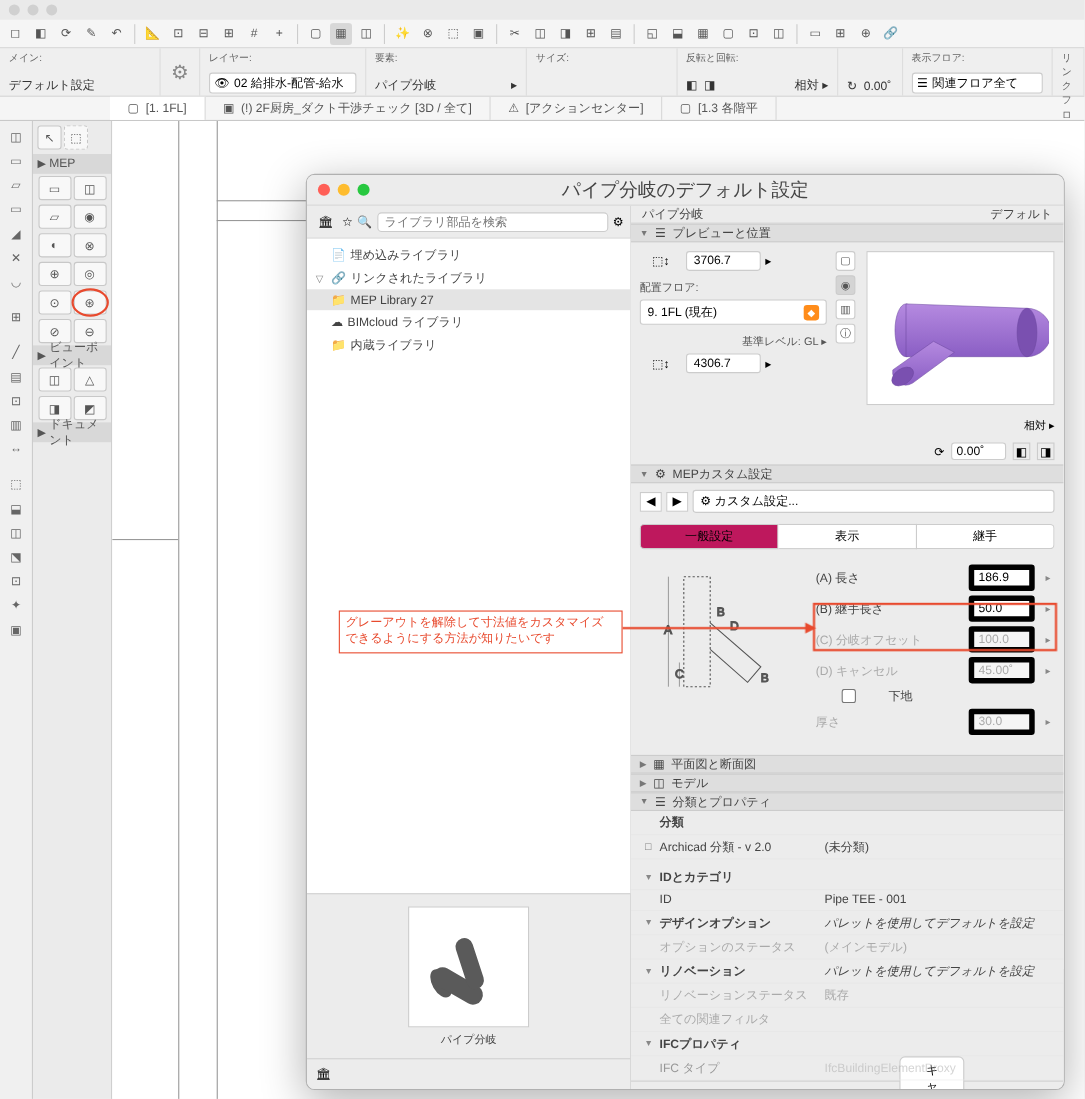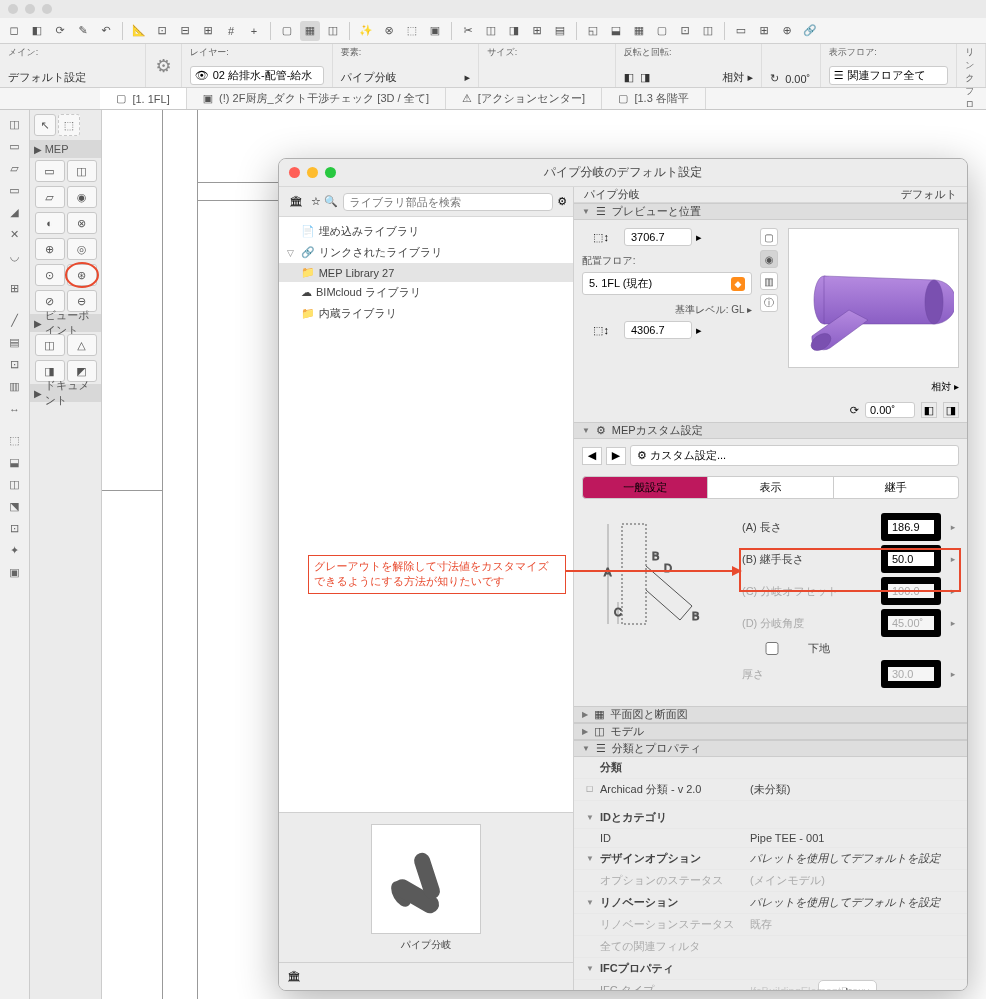--- a/index.html
+++ b/index.html
@@ -27,21 +27,21 @@
 .tp-cell.highlighted { position: relative; }
 .tp-cell.highlighted::after { content: ''; position: absolute; inset: -3px; border: 2px solid #e84a2e; border-radius: 50%; }
 .canvas { flex: 1; background: #fff; position: relative; overflow: hidden; }
 .canvas-line { position: absolute; background: #999; }
 
 
 .dialog { position: absolute; top: 158px; left: 278px; width: 690px; height: 833px; background: #f0f0f0; border: 1px solid #b0b0b0; border-radius: 8px; box-shadow: 0 10px 40px rgba(0,0,0,.3); display: flex; flex-direction: column; overflow: hidden; }
 .dlg-title { height: 28px; display: flex; align-items: center; justify-content: center; position: relative; background: #ececec; border-bottom: 1px solid #d8d8d8; }
 .dlg-traffic { position: absolute; left: 10px; display: flex; gap: 7px; }
 .dlg-traffic .tr { width: 11px; height: 11px; border-radius: 50%; }
-.dlg-title-text { font-size: 12px; font-weight: 500; color: #444; }
+.dlg-title-text { font-size: 17px; font-weight: 500; color: #444; }
 .dlg-body { flex: 1; display: flex; overflow: hidden; }
 .dlg-left { width: 295px; border-right: 1px solid #d0d0d0; display: flex; flex-direction: column; background: #ececec; }
 .dlg-search { height: 30px; display: flex; align-items: center; padding: 0 6px; gap: 4px; border-bottom: 1px solid #d8d8d8; }
 .dlg-search input { flex: 1; border: 1px solid #ccc; border-radius: 4px; padding: 2px 6px; font-size: 11px; background: #fff; color: #aaa; }
 .lib-tree { flex: 1; background: #fff; overflow: auto; padding: 4px 0; }
 .lib-item { display: flex; align-items: center; gap: 4px; padding: 3px 8px; color: #444; cursor: pointer; }
 .lib-item.selected { background: #e4e4e4; }
 .lib-indent1 { padding-left: 22px; }
 .lib-arrow { width: 10px; color: #888; font-size: 9px; }
 .thumb-area { height: 150px; border-top: 1px solid #d0d0d0; display: flex; flex-direction: column; align-items: center; justify-content: center; padding: 8px; }
@@ -71,21 +71,21 @@
 .seg-tabs .seg { flex: 1; text-align: center; padding: 3px 0; border: 1px solid #ccc; background: #fff; cursor: pointer; }
 .seg-tabs .seg.active { background: #be185d; }
 .seg-tabs .seg:first-child { border-radius: 4px 0 0 4px; }
 .seg-tabs .seg:last-child { border-radius: 0 4px 4px 0; border-left: none; }
 .seg-tabs .seg + .seg { border-left: none; }
 .params-area { display: flex; padding: 8px 8px 16px; gap: 10px; }
 .diagram { width: 150px; height: 130px; display: flex; align-items: center; justify-content: center; }
 .params-list { flex: 1; }
 .param-row { display: flex; align-items: center; padding: 2px 0; gap: 6px; }
 .param-row .plabel { flex: 1; color: #444; }
-.param-row input { width: 60px; border: 7px solid #000000; border-radius: 3px; padding: 1px 4px; text-align: left; }
+.param-row input { width: 60px; border: 5px solid #000000; border-radius: 3px; padding: 1px 4px; text-align: left; }
 .param-row .chev { width: 12px; text-align: center; color: #888; font-size: 9px; }
 .param-row.disabled .plabel, .param-row.disabled input { color: #aaa; }
 .param-row.disabled input { background: #f5f5f5; }
 .redbox { position: absolute; border: 2px solid #e84a2e; }
 .annotation { position: absolute; border: 1px solid #e84a2e; background: #fff; color: #e84a2e; padding: 3px 5px; font-size: 11px; line-height: 1.4; }
 .arrow-line { position: absolute; height: 2px; background: #e84a2e; }
 .arrow-head { position: absolute; width: 0; height: 0; border-left: 10px solid #e84a2e; border-top: 5px solid transparent; border-bottom: 5px solid transparent; }
 .prop-section { padding: 0; }
 .prop-row { display: flex; padding: 3px 12px; border-bottom: 1px solid #e8e8e8; align-items: center; }
 .prop-row .tri { width: 14px; color: #888; font-size: 8px; }
@@ -337,21 +337,21 @@
       <div class="section-hdr"><span class="tri">▼</span>☰ <span>プレビューと位置</span></div>
       <div class="preview-section">
         <div class="prev-left">
           <div class="field-row">
               <span class="lbl-icon">⬚↕</span>
               <input value="3706.7" style="">
               <span>▸</span>
             </div>
           <div style="font-size:10px;color:#555;margin-top:4px">配置フロア:</div>
           <div class="floor-drop">
-              <span>5. 1FL (現在)</span>
+              <span>9. 1FL (現在)</span>
               <span class="orange">◆</span>
             </div>
           <div style="text-align:right;font-size:10px;color:#555;margin-top:4px">基準レベル: GL ▸</div>
           <div class="field-row">
               <span class="lbl-icon">⬚↕</span>
               <input value="4306.7" style="">
               <span>▸</span>
             </div>
         </div>
         <div class="prev-mid">
@@ -425,21 +425,21 @@
               <span class="plabel">(B) 継手長さ</span>
               <input value="50.0" style="">
               <span class="chev">▸</span>
             </div>
           <div class="param-row disabled">
               <span class="plabel">(C) 分岐オフセット</span>
               <input disabled="" value="100.0" style="">
               <span class="chev">▸</span>
             </div>
           <div class="param-row disabled">
-              <span class="plabel">(D) 分岐角度</span>
+              <span class="plabel">(D) キャンセル</span>
               <input disabled="" value="45.00˚" style="">
               <span class="chev">▸</span>
             </div>
           <div class="param-row">
               <input type="checkbox" style="">
               <span class="plabel">下地</span>
             </div>
           <div class="param-row disabled">
               <span class="plabel">厚さ</span>
               <input disabled="" value="30.0" style="">

